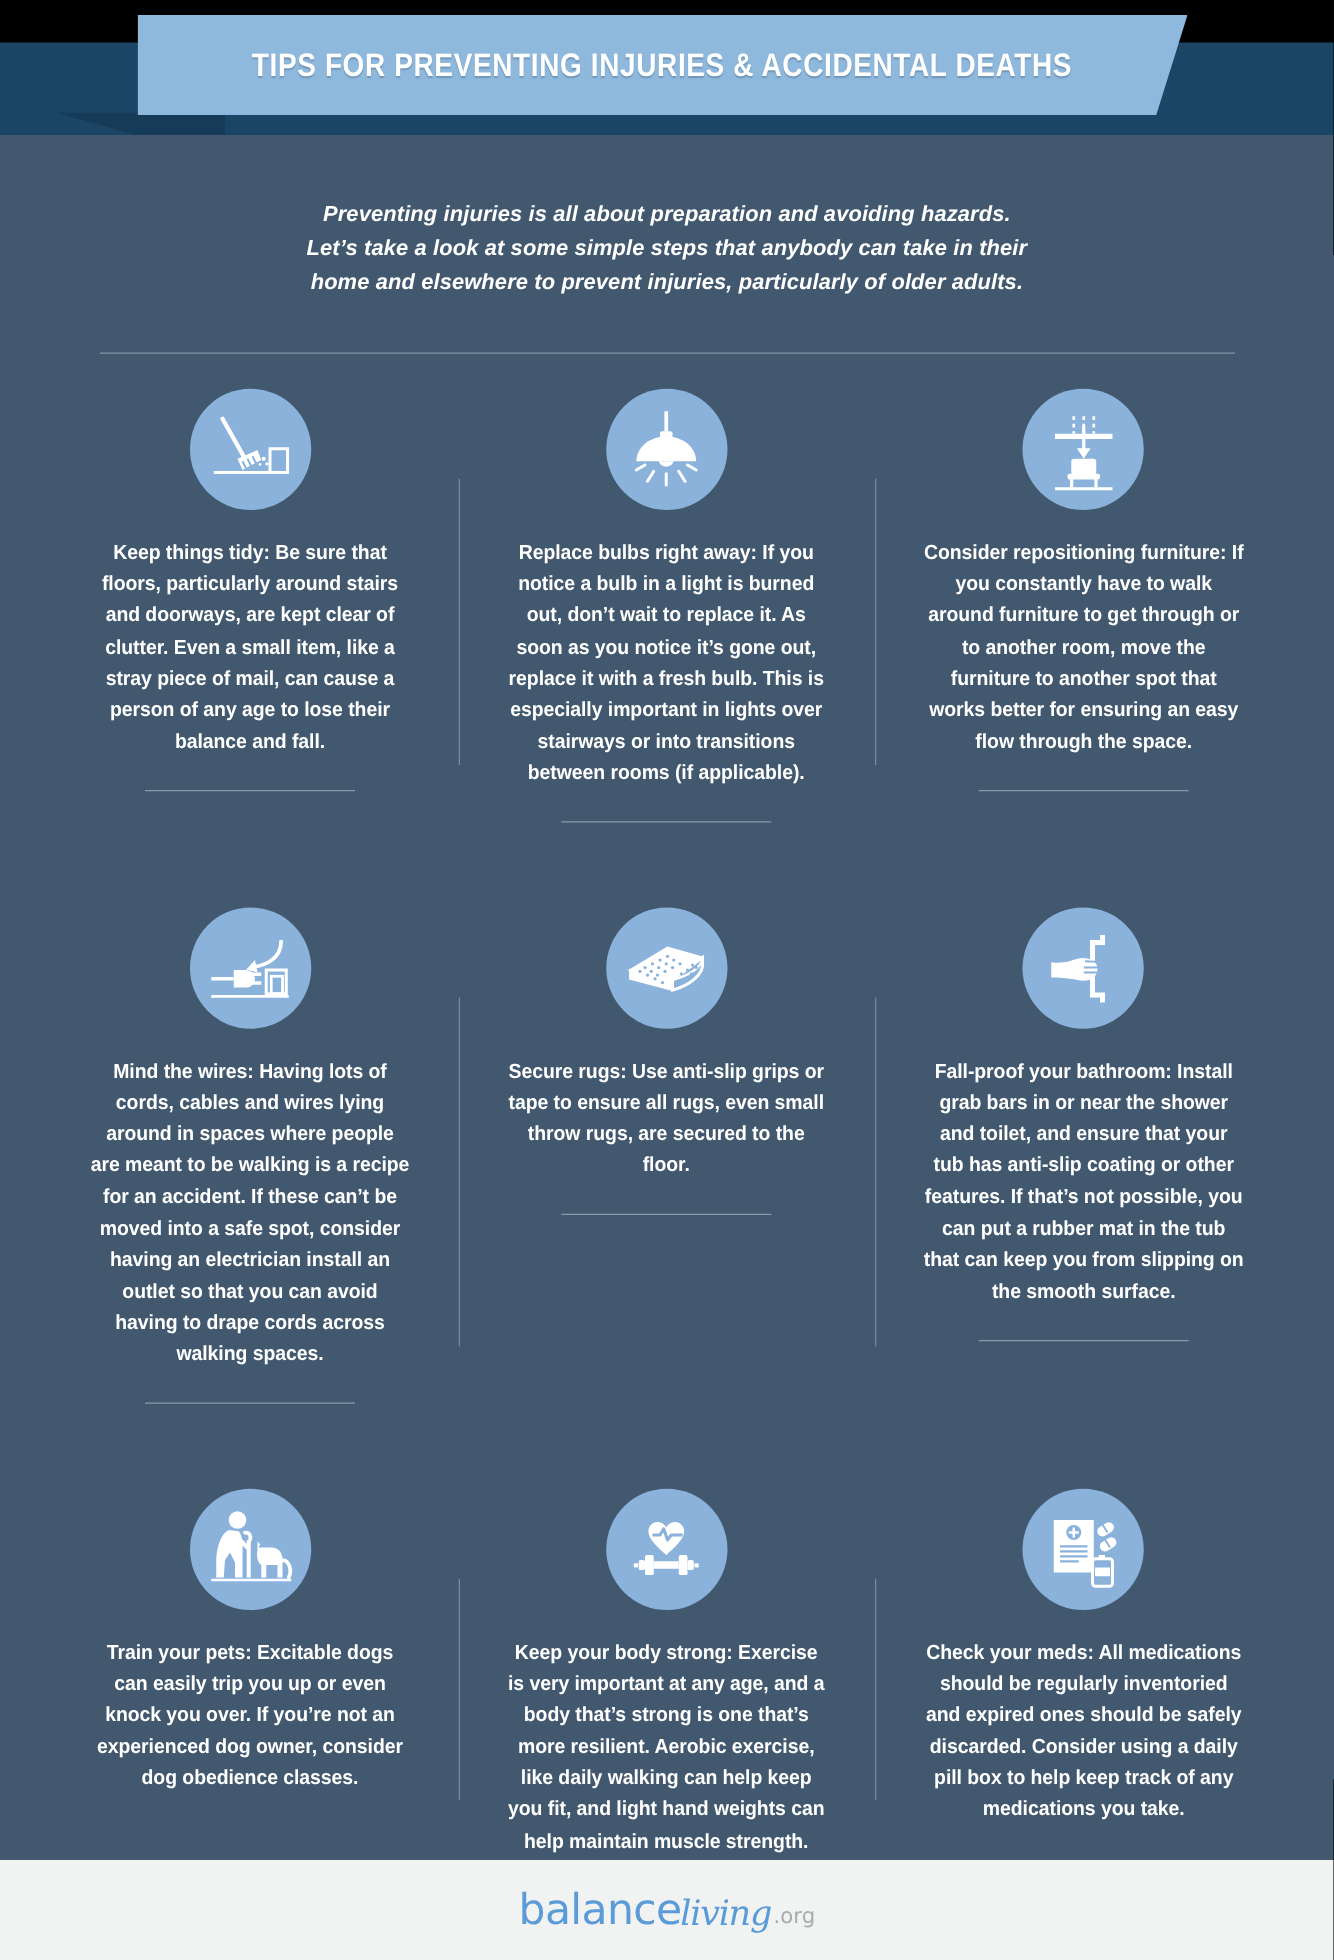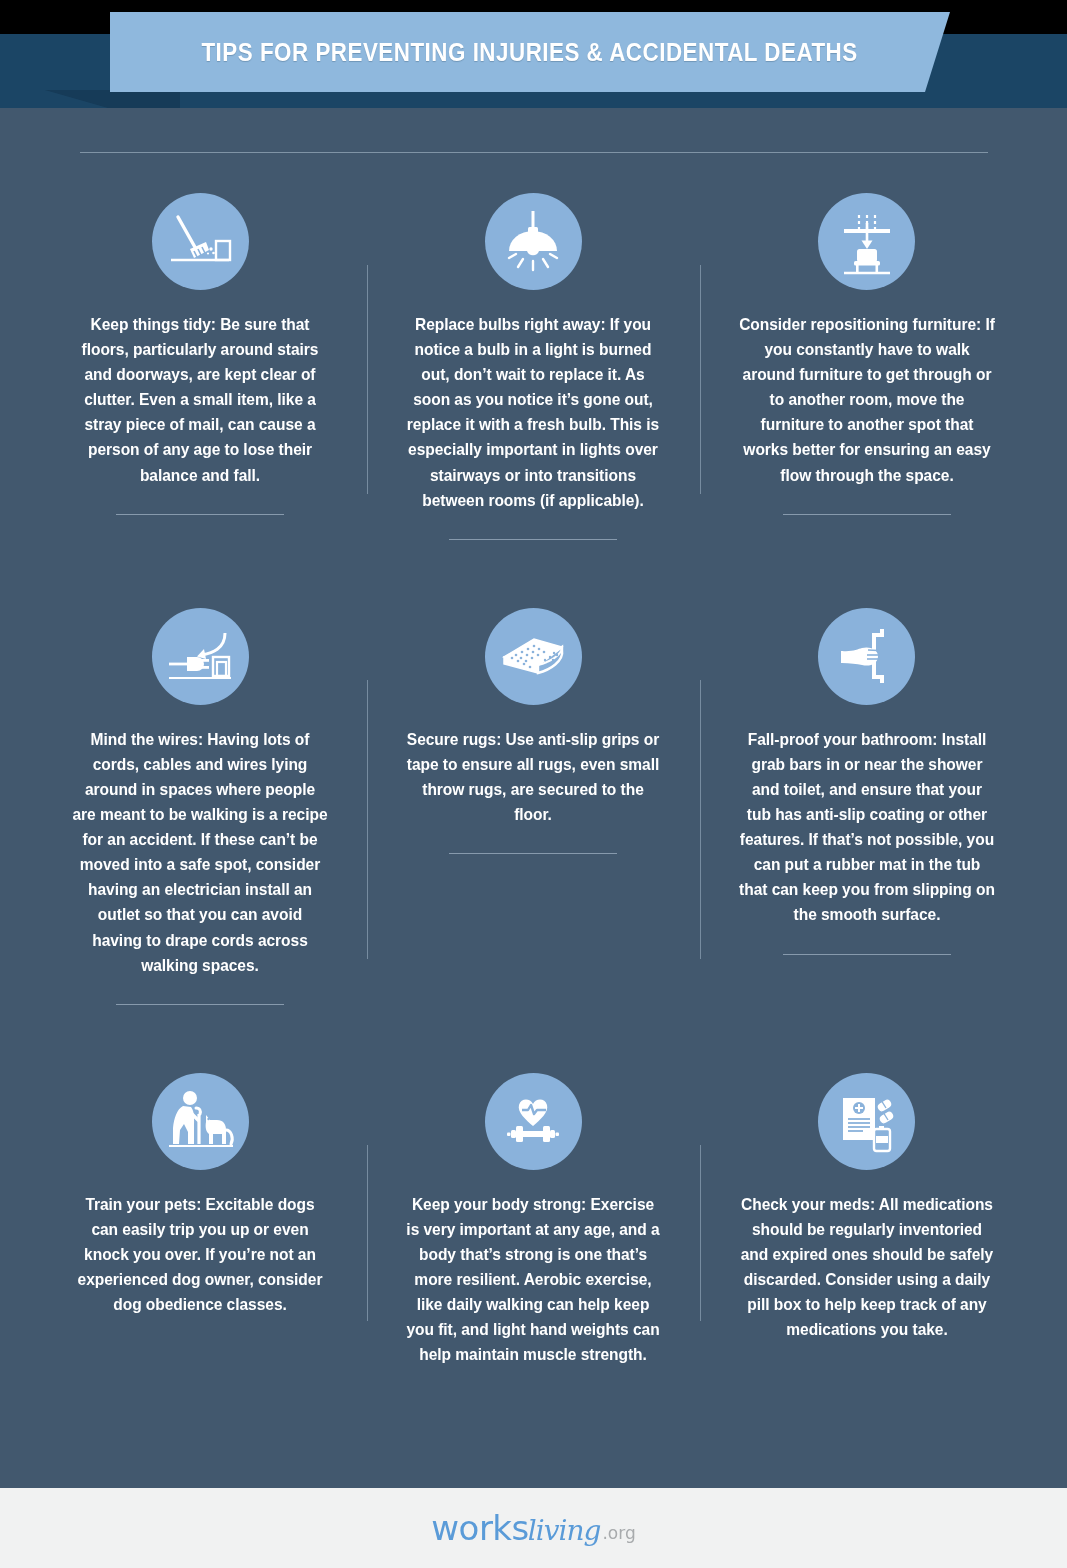--- a/index.html
+++ b/index.html
@@ -96,21 +96,21 @@
     margin: 44px auto 0 auto;
     width: 908px;
     height: 1px;
     background: #95a8b9;
     opacity: 0.75;
   }
 
   
   .grid {
     position: relative;
-    margin: 12px auto;
+    margin: 0 auto;
     width: 1000px;
     display: grid;
     grid-template-columns: repeat(3, 1fr);
   }
 
   .cell {
     position: relative;
     padding: 28px 18px 0 18px;
     display: flex;
     flex-direction: column;
@@ -214,20 +214,25 @@
   <div class="header-band"></div>
   <div class="header-shadow"></div>
   <div class="header-shadow-dark"></div>
 
   <div class="banner">
     <div class="banner-title">TIPS FOR PREVENTING INJURIES &amp; ACCIDENTAL DEATHS</div>
   </div>
 
   <div class="body-wrap">
 
+    <div class="intro">
+      <span>Preventing injuries is all about preparation and avoiding hazards.</span>
+      <span>Let’s take a look at some simple steps that anybody can take in their</span>
+      <span>home and elsewhere to prevent injuries, particularly of older adults.</span>
+    </div>
 
     <div class="top-rule"></div>
 
     <div class="grid">
 
       <div class="cell">
         <div class="icon-circle">
           <svg width="74" height="74" viewBox="0 0 74 74">
             <g fill="none" stroke="#ffffff" stroke-width="3.4" stroke-linecap="round">
               <line x1="15" y1="12" x2="33" y2="44"></line>
@@ -431,19 +436,19 @@
           </svg>
         </div>
         <div class="tip-text"><span class="lead">Check your meds:</span><span> All medications should be regularly inventoried and expired ones should be safely discarded. Consider using a daily pill box to help keep track of any medications you take.</span></div>
       </div>
 
     </div>
   </div>
 
   <div class="footer">
     <div class="logo">
-      <span class="logo-senior">works</span>
+      <span class="logo-senior">balance</span>
       <span class="logo-living">living</span>
       <span class="logo-org">.org</span>
     </div>
   </div>
 
 </div>
 
 </body></html>

